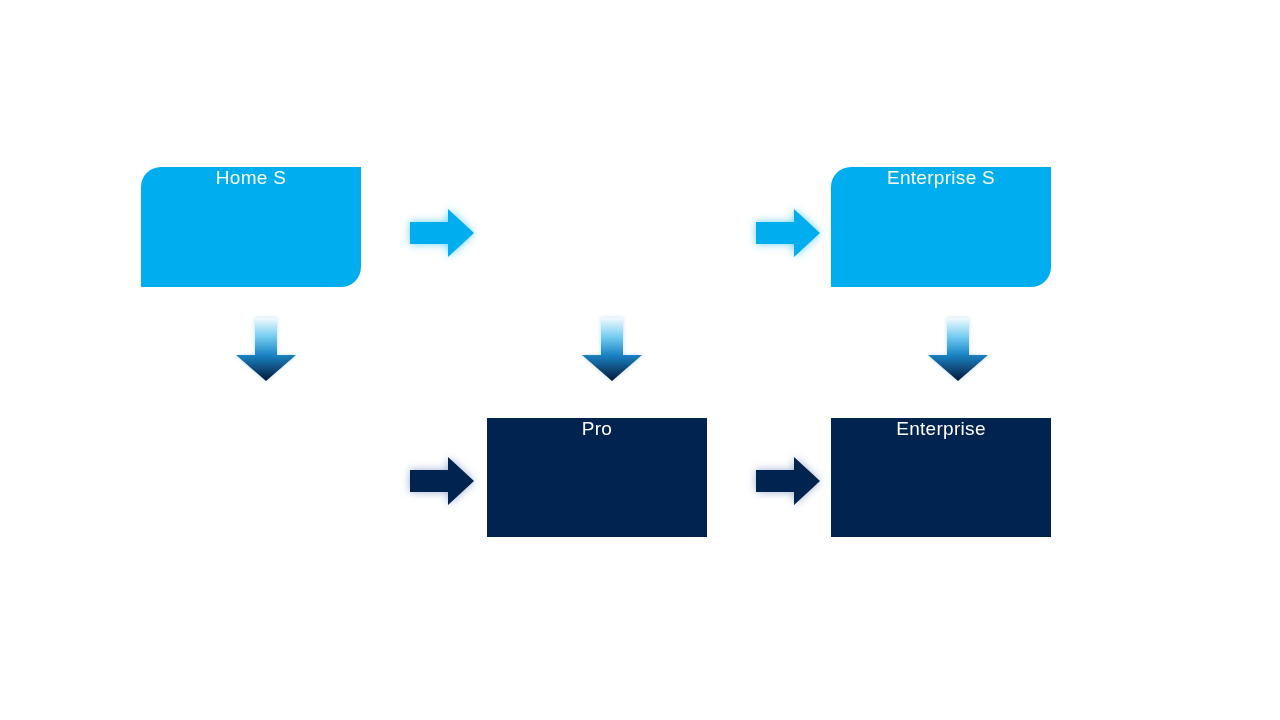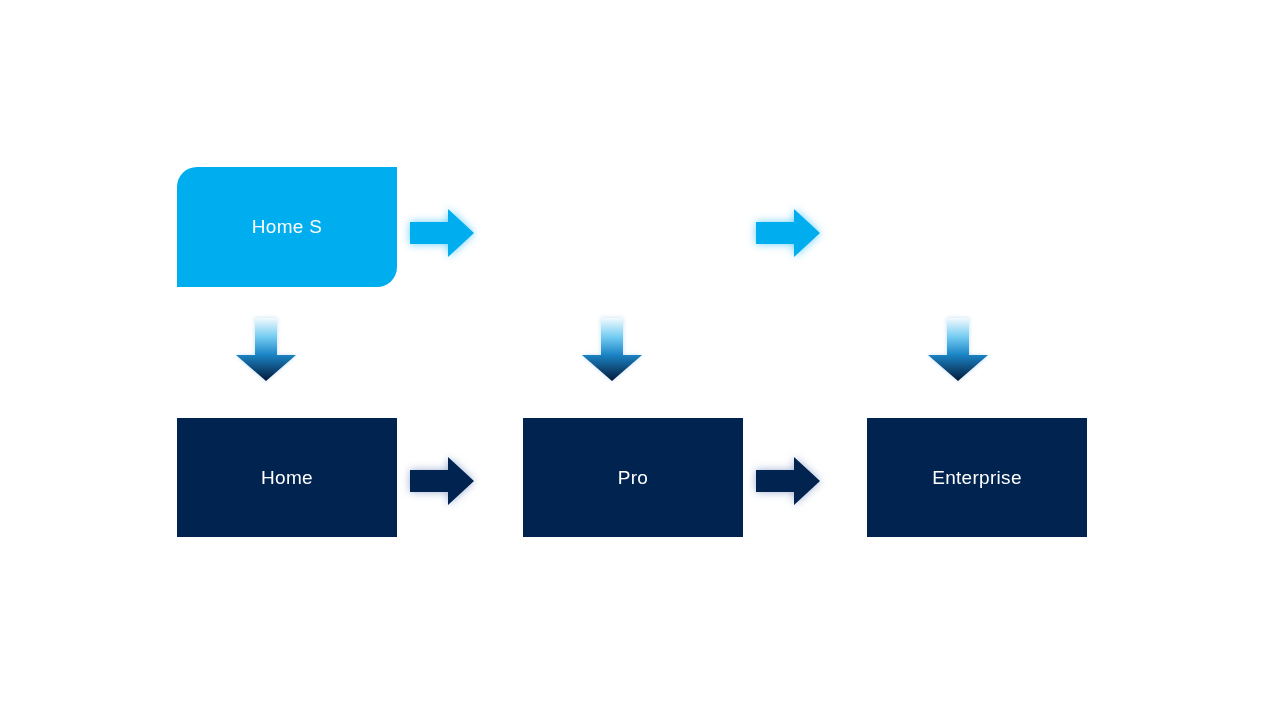--- a/index.html
+++ b/index.html
@@ -11,26 +11,25 @@
     width: 1280px;
     height: 720px;
     background: var(--bg, #ffffff);
     overflow: hidden;
   }
 
   .box {
     position: absolute;
     width: 220px;
     display: flex;
-    align-items: center;
+    align-items: flex-start;
     justify-content: center;
     color: var(--label-text, #ffffff);
     font-size: 19px;
     letter-spacing: 0.3px;
-    margin-left: 36px;
   }
   .box-top {
     top: 167px;
     height: 120px;
     background: var(--light-blue, #00AEEF);
     border-radius: 20px 0 20px 0; 
   }
   .box-bottom {
     top: 418px;
     height: 119px;
@@ -69,41 +68,41 @@
         <stop offset="0.3" stop-color="#74CCF1"></stop>
         <stop offset="0.58" stop-color="#1B85C6"></stop>
         <stop offset="1" stop-color="#03193A"></stop>
       </linearGradient>
     </defs>
   </svg>
 
   <div class="box box-top col1">
     <span>Home S</span>
   </div>
+  <div class="box box-top col3">
+    <span>Enterprise S</span>
+  </div>
 
   <svg class="arrow arrow-right-top gap1" viewBox="0 0 64 48">
     <polygon points="0,13 38,13 38,0 64,24 38,48 38,35 0,35" fill="#00AEEF"></polygon>
   </svg>
   <svg class="arrow arrow-right-top gap2" viewBox="0 0 64 48">
     <polygon points="0,13 38,13 38,0 64,24 38,48 38,35 0,35" fill="#00AEEF"></polygon>
   </svg>
 
   <svg class="arrow arrow-down down1" viewBox="0 0 60 63">
     <polygon points="19,0 41,0 41,37 60,37 30,63 0,37 19,37" fill="url(#downGrad)"></polygon>
   </svg>
   <svg class="arrow arrow-down down2" viewBox="0 0 60 63">
     <polygon points="19,0 41,0 41,37 60,37 30,63 0,37 19,37" fill="url(#downGrad)"></polygon>
   </svg>
   <svg class="arrow arrow-down down3" viewBox="0 0 60 63">
     <polygon points="19,0 41,0 41,37 60,37 30,63 0,37 19,37" fill="url(#downGrad)"></polygon>
   </svg>
 
-  <div class="box box-bottom col1">
-    <span>Home</span>
-  </div>
   <div class="box box-bottom col2">
     <span>Pro</span>
   </div>
   <div class="box box-bottom col3">
     <span>Enterprise</span>
   </div>
 
   <svg class="arrow arrow-right-bottom gap1" viewBox="0 0 64 48">
     <polygon points="0,13 38,13 38,0 64,24 38,48 38,35 0,35" fill="#00234F"></polygon>
   </svg>

